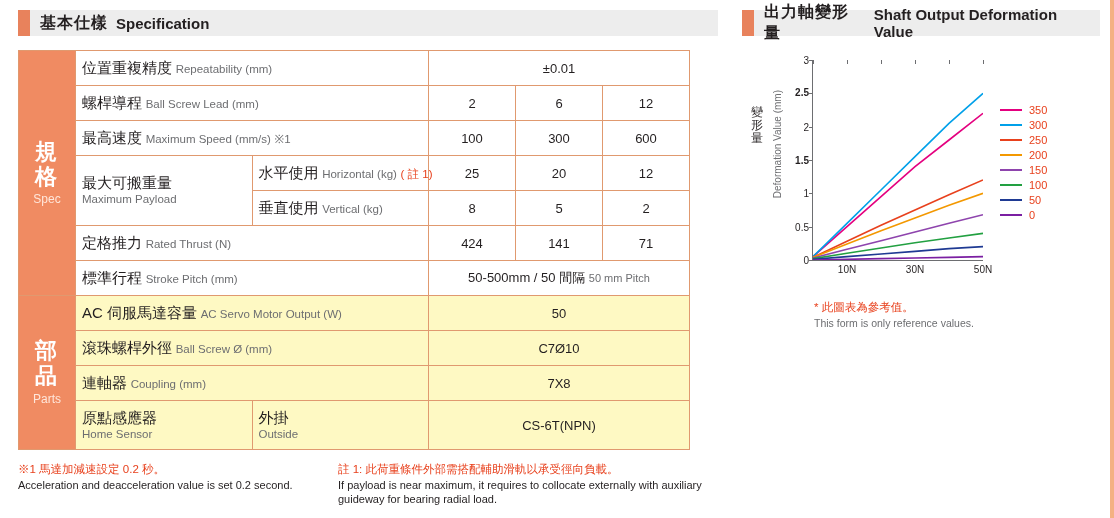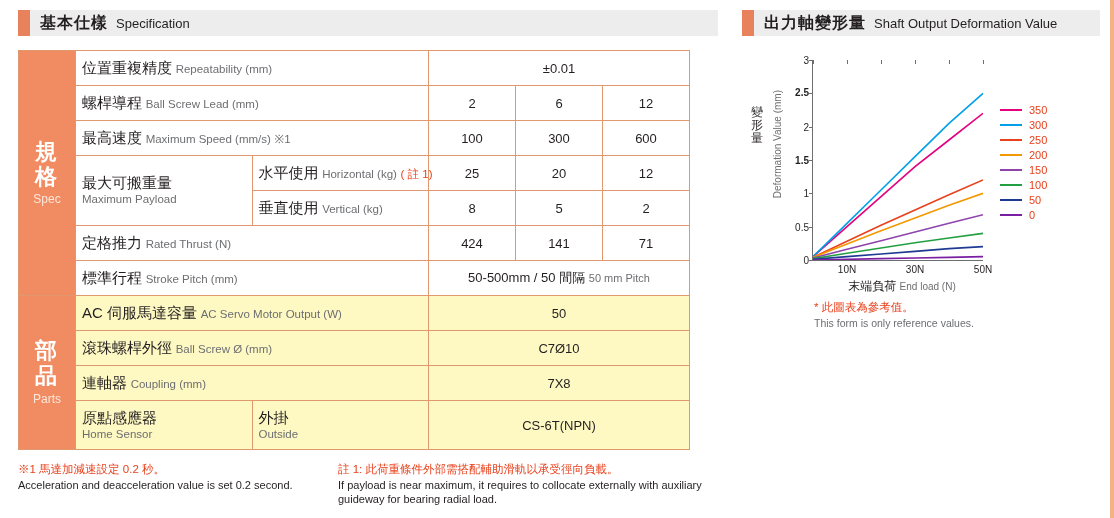--- a/index.html
+++ b/index.html
@@ -10,21 +10,21 @@
     color:#231f20;
     overflow:hidden;
   }
   .page{position:relative;width:1114px;height:518px;}
 
   
   .sec-head{display:flex;align-items:center;height:26px;}
   .sec-head .tick{width:12px;height:26px;background:#e8825c;}
   .sec-head .bar{flex:1;height:26px;background:#ededed;display:flex;align-items:center;}
   .sec-head .t-cn{font-size:16px;font-weight:bold;color:#231f20;margin-left:10px;letter-spacing:1px;}
-  .sec-head .t-en{font-size:13px;font-weight:normal;color:#231f20;margin-left:8px;}
+  .sec-head .t-en{font-size:15px;font-weight:bold;color:#231f20;margin-left:8px;}
 
   
   .left{position:absolute;left:18px;top:10px;width:700px;}
   .spec-wrap{margin-top:14px;}
   table.spec{border-collapse:collapse;width:672px;table-layout:fixed;}
   table.spec td{
     border:1px solid #e0996f;
     font-size:13px;
     padding:0 6px;
     height:34px;
@@ -272,24 +272,20 @@
           <div class="xtickmark" style="left: 34px;"></div>
           <div class="xtick" style="left: 34px;">10N</div>
           <div class="xtickmark" style="left: 68px;"></div>
           <div class="xtickmark" style="left: 102px;"></div>
           <div class="xtick" style="left: 102px;">30N</div>
           <div class="xtickmark" style="left: 136px;"></div>
           <div class="xtickmark" style="left: 170px;"></div>
           <div class="xtick" style="left: 170px;">50N</div>
         </div>
 
-      <div class="xlabel">
-        <span>末端負荷</span>
-        <span class="en">End load (N)</span>
-      </div>
 
       <div class="legend" id="legend">
           <div class="lg-row">
             <div class="lg-swatch" style="background: rgb(228, 0, 127);"></div>
             <div class="lg-txt">350</div>
           </div>
           <div class="lg-row">
             <div class="lg-swatch" style="background: rgb(0, 160, 233);"></div>
             <div class="lg-txt">300</div>
           </div>

